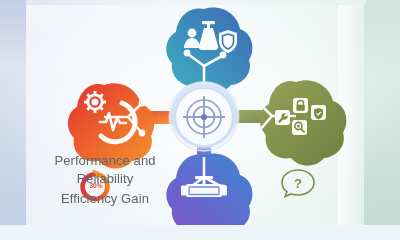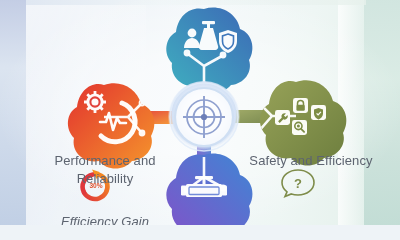--- a/index.html
+++ b/index.html
@@ -29,21 +29,21 @@
     background:radial-gradient(ellipse at 50% 48%,rgba(255,255,255,.5) 30%,rgba(255,255,255,0) 72%);}
 
   
   #diagram{position:absolute;inset:0;}
   svg{position:absolute;inset:0;}
 
   .lbl{position:absolute;color:#5d6470;font-size:13px;letter-spacing:.1px;
     text-align:center;line-height:1.35;white-space:pre-line;}
   .lbl-left{left:40px;top:152px;width:130px;}
   .lbl-right{left:246px;top:152px;width:130px;}
-  .lbl-eff{left:46px;top:213px;width:118px;font-style:italic;}
+  .lbl-eff{left:46px;top:190px;width:118px;}
   .lbl-reflect{left:240px;top:195px;width:144px;}
 
   .pct{position:absolute;left:84px;top:182px;width:24px;text-align:center;
     font-size:6.6px;font-weight:bold;color:#e0522e;}
 </style>
 </head>
 <body>
 
 <div id="stage">
 
@@ -234,18 +234,17 @@
     </g>
 
     <g>
       <path d="M298 170 c9 0 16 5.5 16 12.5 c0 7 -7 12.5 -16 12.5 c-2.4 0 -4.7 -.4 -6.7 -1.1
                l-6.3 2.6 l2 -4.6 c-3.1 -2.3 -5 -5.6 -5 -9.4 c0 -7 7 -12.5 16 -12.5 z" fill="none" stroke="#7e8c4a" stroke-width="1.6"></path>
       <text x="298" y="187.5" font-family="Liberation Sans, sans-serif" font-size="13" font-weight="bold" fill="#7e8c4a" text-anchor="middle">?</text>
     </g>
   </svg>
 
   <div class="lbl lbl-left">Performance and Reliability</div>
-  <div class="lbl lbl-right">Safety and Efficiency</div>
   <div class="pct">30%</div>
   <div class="lbl lbl-eff">Efficiency Gain</div>
 
   </div>
 </div>
 
 </body></html>

